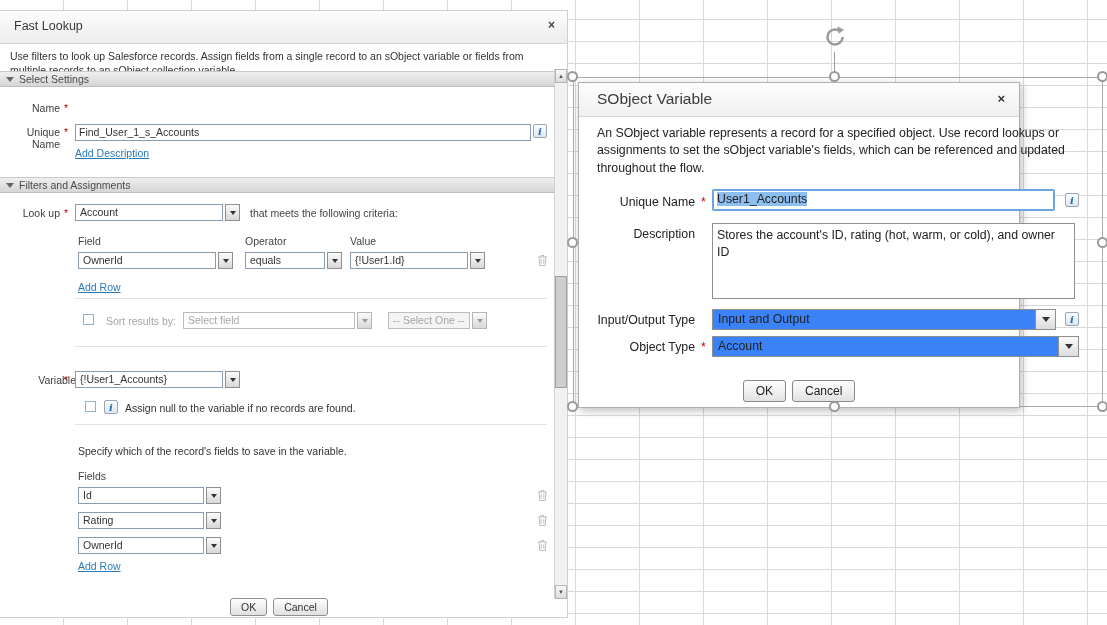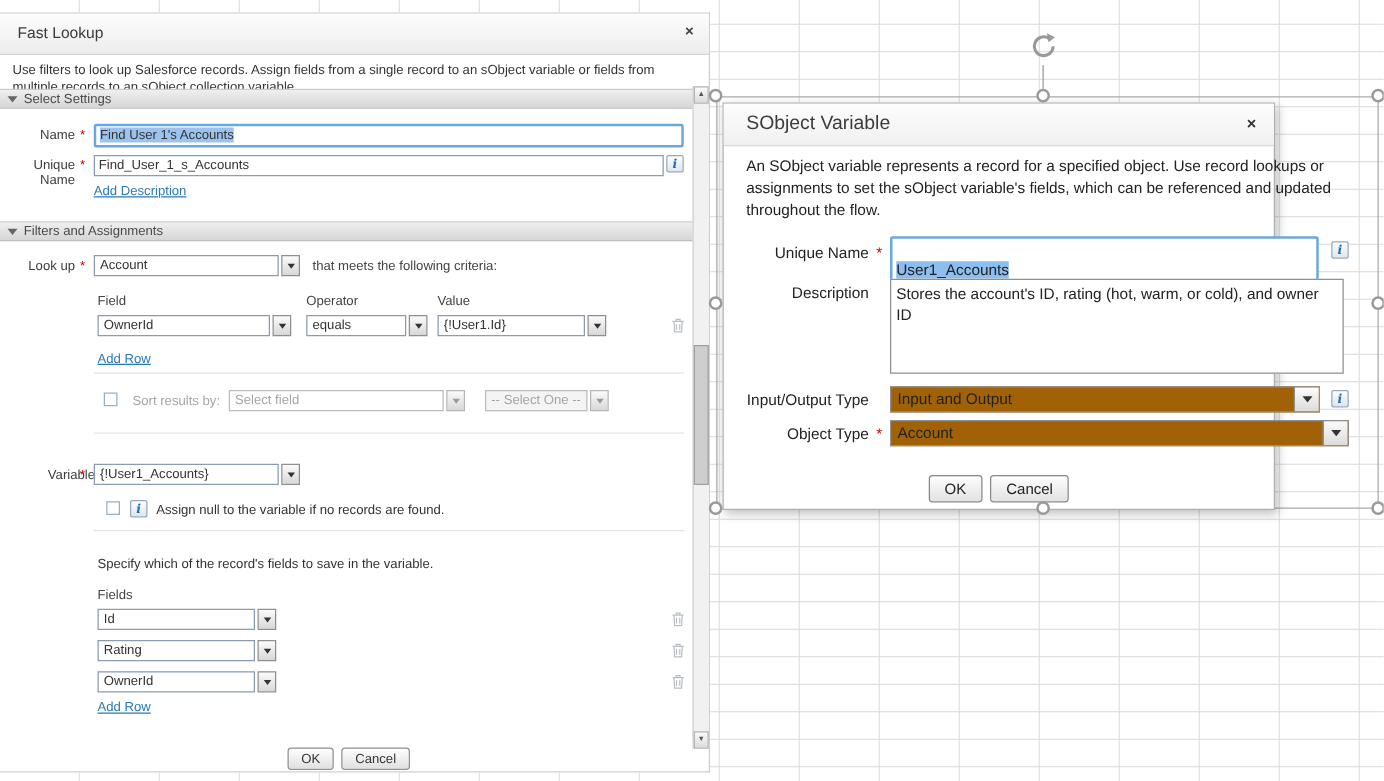--- a/index.html
+++ b/index.html
@@ -64,25 +64,25 @@
 
   
   .rd{position:absolute;left:578px;top:82px;width:442px;height:326px;background:#fff;
       border:1px solid #b0b0b0;box-shadow:2px 3px 8px rgba(0,0,0,.25);box-sizing:border-box;font-size:12.3px;color:#222;}
   .rd-header{position:absolute;left:0;top:0;right:0;height:33px;background:linear-gradient(#fdfdfd,#f0f0f0);
       border-bottom:1px solid #d8d8d8;}
   .rd-title{position:absolute;left:18px;top:7px;font-size:15.5px;color:#3c3c3c;}
   .rd-close{position:absolute;right:14px;top:8px;font-size:13px;font-weight:bold;color:#333;cursor:pointer;}
   .rd-desc{position:absolute;left:18px;top:42px;width:474px;line-height:1.42;color:#222;}
   .rlbl{position:absolute;width:116px;text-align:right;color:#222;}
-  .rtin{position:absolute;background:#fff;border:2px solid #6aa6e0;border-radius:2px;height:16px;padding:18px 3px;
+  .rtin{position:absolute;background:#fff;border:2px solid #6aa6e0;border-radius:2px;height:16px;padding:1px 3px;
       white-space:nowrap;overflow:hidden;}
   .rsel{background:#8cbef0;}
   .rarea{position:absolute;background:#fff;border:1px solid #909090;padding:3px 4px;line-height:1.35;overflow:hidden;box-sizing:border-box;}
-  .rcombo{position:absolute;height:21px;border:1px solid #8f8f8f;background:#a16207;box-sizing:border-box;display:flex;}
+  .rcombo{position:absolute;height:21px;border:1px solid #8f8f8f;background:#3b82f6;box-sizing:border-box;display:flex;}
   .rcombo .rcv{flex:1;padding:2px 5px;white-space:nowrap;overflow:hidden;}
   .rcombo .rcb{width:19px;border-left:1px solid #8f8f8f;background:linear-gradient(#fbfbfb,#dcdcdc);
       display:flex;align-items:center;justify-content:center;cursor:pointer;}
   .rbtn{border:1px solid #888;border-radius:3px;background:linear-gradient(#fefefe,#e2e2e2);
       padding:3px 12px;font-size:12px;color:#222;cursor:pointer;display:inline-block;}
 </style>
 </head>
 <body>
 
 <div id="stage">
@@ -94,21 +94,20 @@
     <div class="ld-close">×</div>
     <div class="ld-desc">Use filters to look up Salesforce records. Assign fields from a single record to an sObject variable or fields from multiple records to an sObject collection variable.</div>
 
     <div class="secbar" style="top:60px">
       <span class="tri"></span>
       <span>Select Settings</span>
     </div>
 
     <div class="lbl" style="left:0;top:91px">Name</div>
     <div class="ast" style="left:64px;top:91px">*</div>
-    <div class="tin focus" style="left:75px;top:88px;width:462px"><span class="selhl">Find User 1's Accounts</span></div>
 
     <div class="lbl" style="left:0;top:115px">Unique Name</div>
     <div class="ast" style="left:64px;top:115px">*</div>
     <div class="tin" style="left:75px;top:113px;width:448px">Find_User_1_s_Accounts</div>
     <div class="info" style="left:533px;top:113px">i</div>
     <div class="link" style="left:75px;top:136px">Add Description</div>
 
     <div class="secbar" style="top:166px">
       <span class="tri"></span>
       <span>Filters and Assignments</span>

